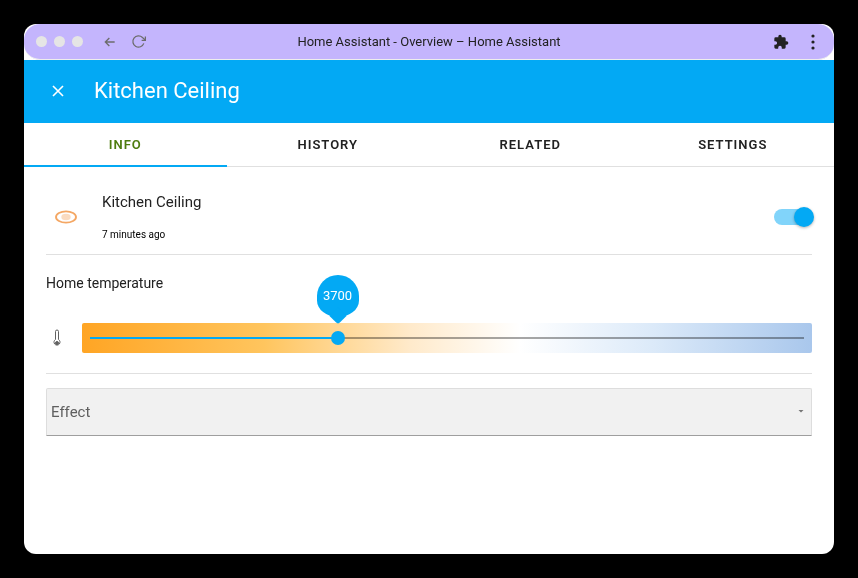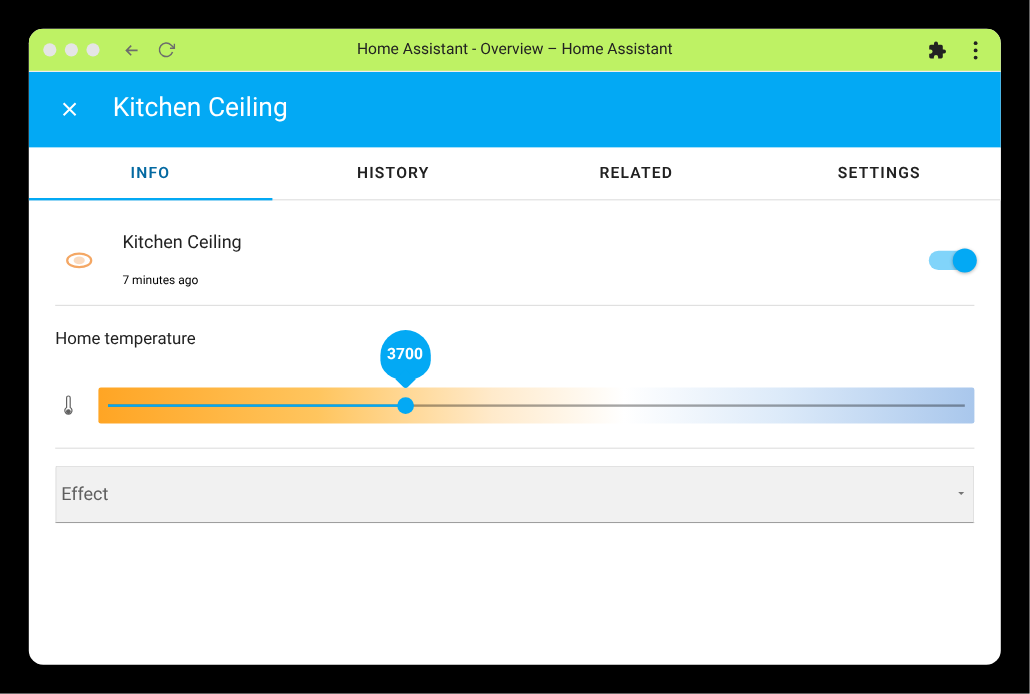--- a/index.html
+++ b/index.html
@@ -16,27 +16,28 @@
     background: #fff;
     border-radius: 12px;
     overflow: hidden;
     box-shadow: 0 4px 20px rgba(0,0,0,.3);
     display: flex;
     flex-direction: column;
   }
   
   .chrome {
     height: 36px;
-    background: #bef264;
+    background: #c4b5fd;
     border-bottom: 1px solid #eee;
     display: flex;
     align-items: center;
     padding: 0 12px;
     gap: 8px;
     position: relative;
+    border-radius: 16px;
   }
   .traffic-dots { display: flex; gap: 7px; }
   .dot { width: 11px; height: 11px; border-radius: 50%; background: #e5e5e5; }
   .nav-btns { display: flex; gap: 10px; margin-left: 10px; color: #6c6c6c; }
   .nav-btn { width: 18px; height: 18px; display:flex; align-items:center; justify-content:center; cursor:pointer; }
   .chrome-title {
     position:absolute; left:0; right:0; text-align:center;
     font-size: 13px; color:#222; pointer-events:none;
   }
   .chrome-right { margin-left:auto; display:flex; gap:14px; align-items:center; color:#222; }
@@ -52,21 +53,21 @@
   }
   .close-btn { width:24px; height:24px; display:flex; align-items:center; justify-content:center; cursor:pointer; }
   .header-title { font-size: 22px; font-weight: 400; }
   
   .tabs { display:flex; border-bottom: 1px solid #e0e0e0; background:#fff; }
   .tab {
     flex:1; text-align:center; padding: 14px 0; font-size:13px; font-weight:600;
     letter-spacing: 1px; text-transform: uppercase; color:#212121; cursor:pointer;
     position:relative;
   }
-  .tab.active { color:#0369a1; }
+  .tab.active { color:#4d7c0f; }
   .tab.active::after {
     content:""; position:absolute; bottom:-1px; left:0; right:0; height:2px; background:#03a9f4;
   }
   
   .content { padding: 18px 0; flex:1; overflow-y:auto; }
   .entity-row {
     display:flex; align-items:center; padding: 8px 22px 8px 22px; gap:16px;
   }
   .entity-icon {
     width:40px; height:40px; display:flex; align-items:center; justify-content:center;
@@ -113,21 +114,21 @@
     background:#03a9f4;
   }
   .temp-thumb {
     width:14px; height:14px; border-radius:50%; background:#03a9f4;
     position:absolute; top:50%; transform:translate(-50%,-50%);
   }
   
   .balloon {
     position:absolute; transform:translate(-50%,-100%);
     top:-6px;
-    background:#03a9f4; color:#fff; font-size:13px; font-weight:700;
+    background:#03a9f4; color:#fff; font-size:13px; font-weight:400;
     padding:10px 8px 12px 8px; border-radius:50% 50% 50% 50% / 50% 50% 40% 40%;
     width:42px; height:42px; display:flex; align-items:center; justify-content:center;
   }
   .balloon::after{
     content:""; position:absolute; bottom:-5px; left:50%; transform:translateX(-50%) rotate(45deg);
     width:12px; height:12px; background:#03a9f4; border-radius:0 0 3px 0;
   }
   .divider { height:1px; background:#e0e0e0; margin: 6px 22px; }
   
   .select {

